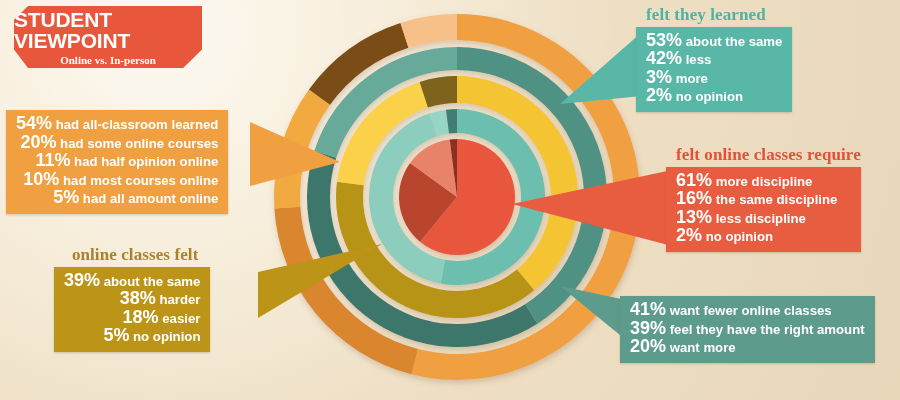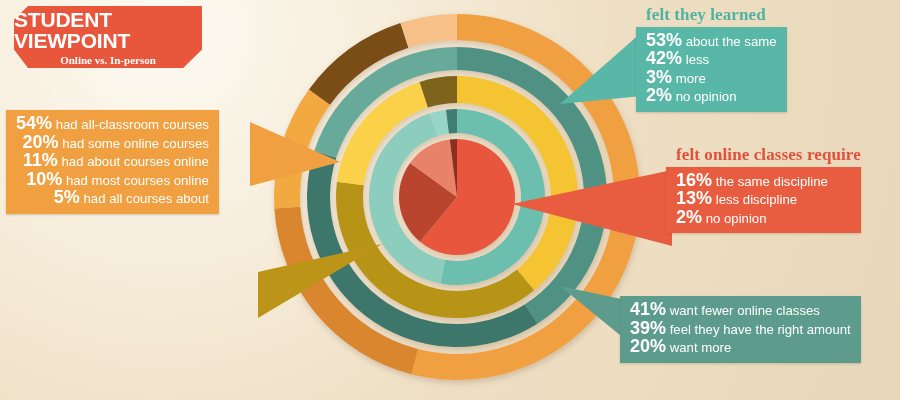--- a/index.html
+++ b/index.html
@@ -32,21 +32,21 @@
     position:relative;
     box-shadow:0 1px 2px rgba(120,95,60,.28);
   }
   .co-box ul{list-style:none;margin:0;padding:0;}
   .co-box li{
     font-size:13.2px;line-height:17.6px;
     white-space:nowrap;
     font-family:"Liberation Sans",sans-serif;
   }
   .co-box li b{font-weight:bold;font-size:18px;}
-  .co-box li span{font-weight:normal;}
+  .co-box li span{font-weight:bold;}
 
   
   #wedges{position:absolute;left:0;top:0;width:900px;height:400px;pointer-events:none;}
 
   
   #co-learned{left:636px;top:6px;}
   #co-learned .co-head{color:#4fb3a0;text-align:left;padding-left:10px;}
   #co-learned .co-box{background:#58b7a6;}
 
   
@@ -156,43 +156,55 @@
           <li><b>3%</b><span> more</span></li>
           <li><b>2%</b><span> no opinion</span></li>
         </ul>
     </div>
   </div>
 
   <div class="callout" id="co-discipline">
     <div class="co-head">felt online classes require</div>
     <div class="co-box">
       <ul>
+          <li><b>61%</b><span> more discipline</span></li>
           <li><b>16%</b><span> the same discipline</span></li>
           <li><b>13%</b><span> less discipline</span></li>
           <li><b>2%</b><span> no opinion</span></li>
         </ul>
     </div>
   </div>
 
   <div class="callout" id="co-want">
     <div class="co-box">
       <ul>
           <li><b>41%</b><span> want fewer online classes</span></li>
           <li><b>39%</b><span> feel they have the right amount</span></li>
           <li><b>20%</b><span> want more</span></li>
         </ul>
     </div>
   </div>
 
   <div class="callout" id="co-courses">
     <div class="co-box">
       <ul>
-          <li><b>54%</b><span> had all-classroom courses</span></li>
+          <li><b>54%</b><span> had all-classroom learned</span></li>
           <li><b>20%</b><span> had some online courses</span></li>
-          <li><b>11%</b><span> had about courses online</span></li>
+          <li><b>11%</b><span> had half opinion online</span></li>
           <li><b>10%</b><span> had most courses online</span></li>
-          <li><b>5%</b><span> had all courses about</span></li>
-        </ul>
-    </div>
-  </div>
-
+          <li><b>5%</b><span> had all amount online</span></li>
+        </ul>
+    </div>
+  </div>
+
+  <div class="callout" id="co-felt">
+    <div class="co-head">online classes felt</div>
+    <div class="co-box">
+      <ul>
+          <li><b>39%</b><span> about the same</span></li>
+          <li><b>38%</b><span> harder</span></li>
+          <li><b>18%</b><span> easier</span></li>
+          <li><b>5%</b><span> no opinion</span></li>
+        </ul>
+    </div>
+  </div>
 
 </div>
 
 </body></html>

